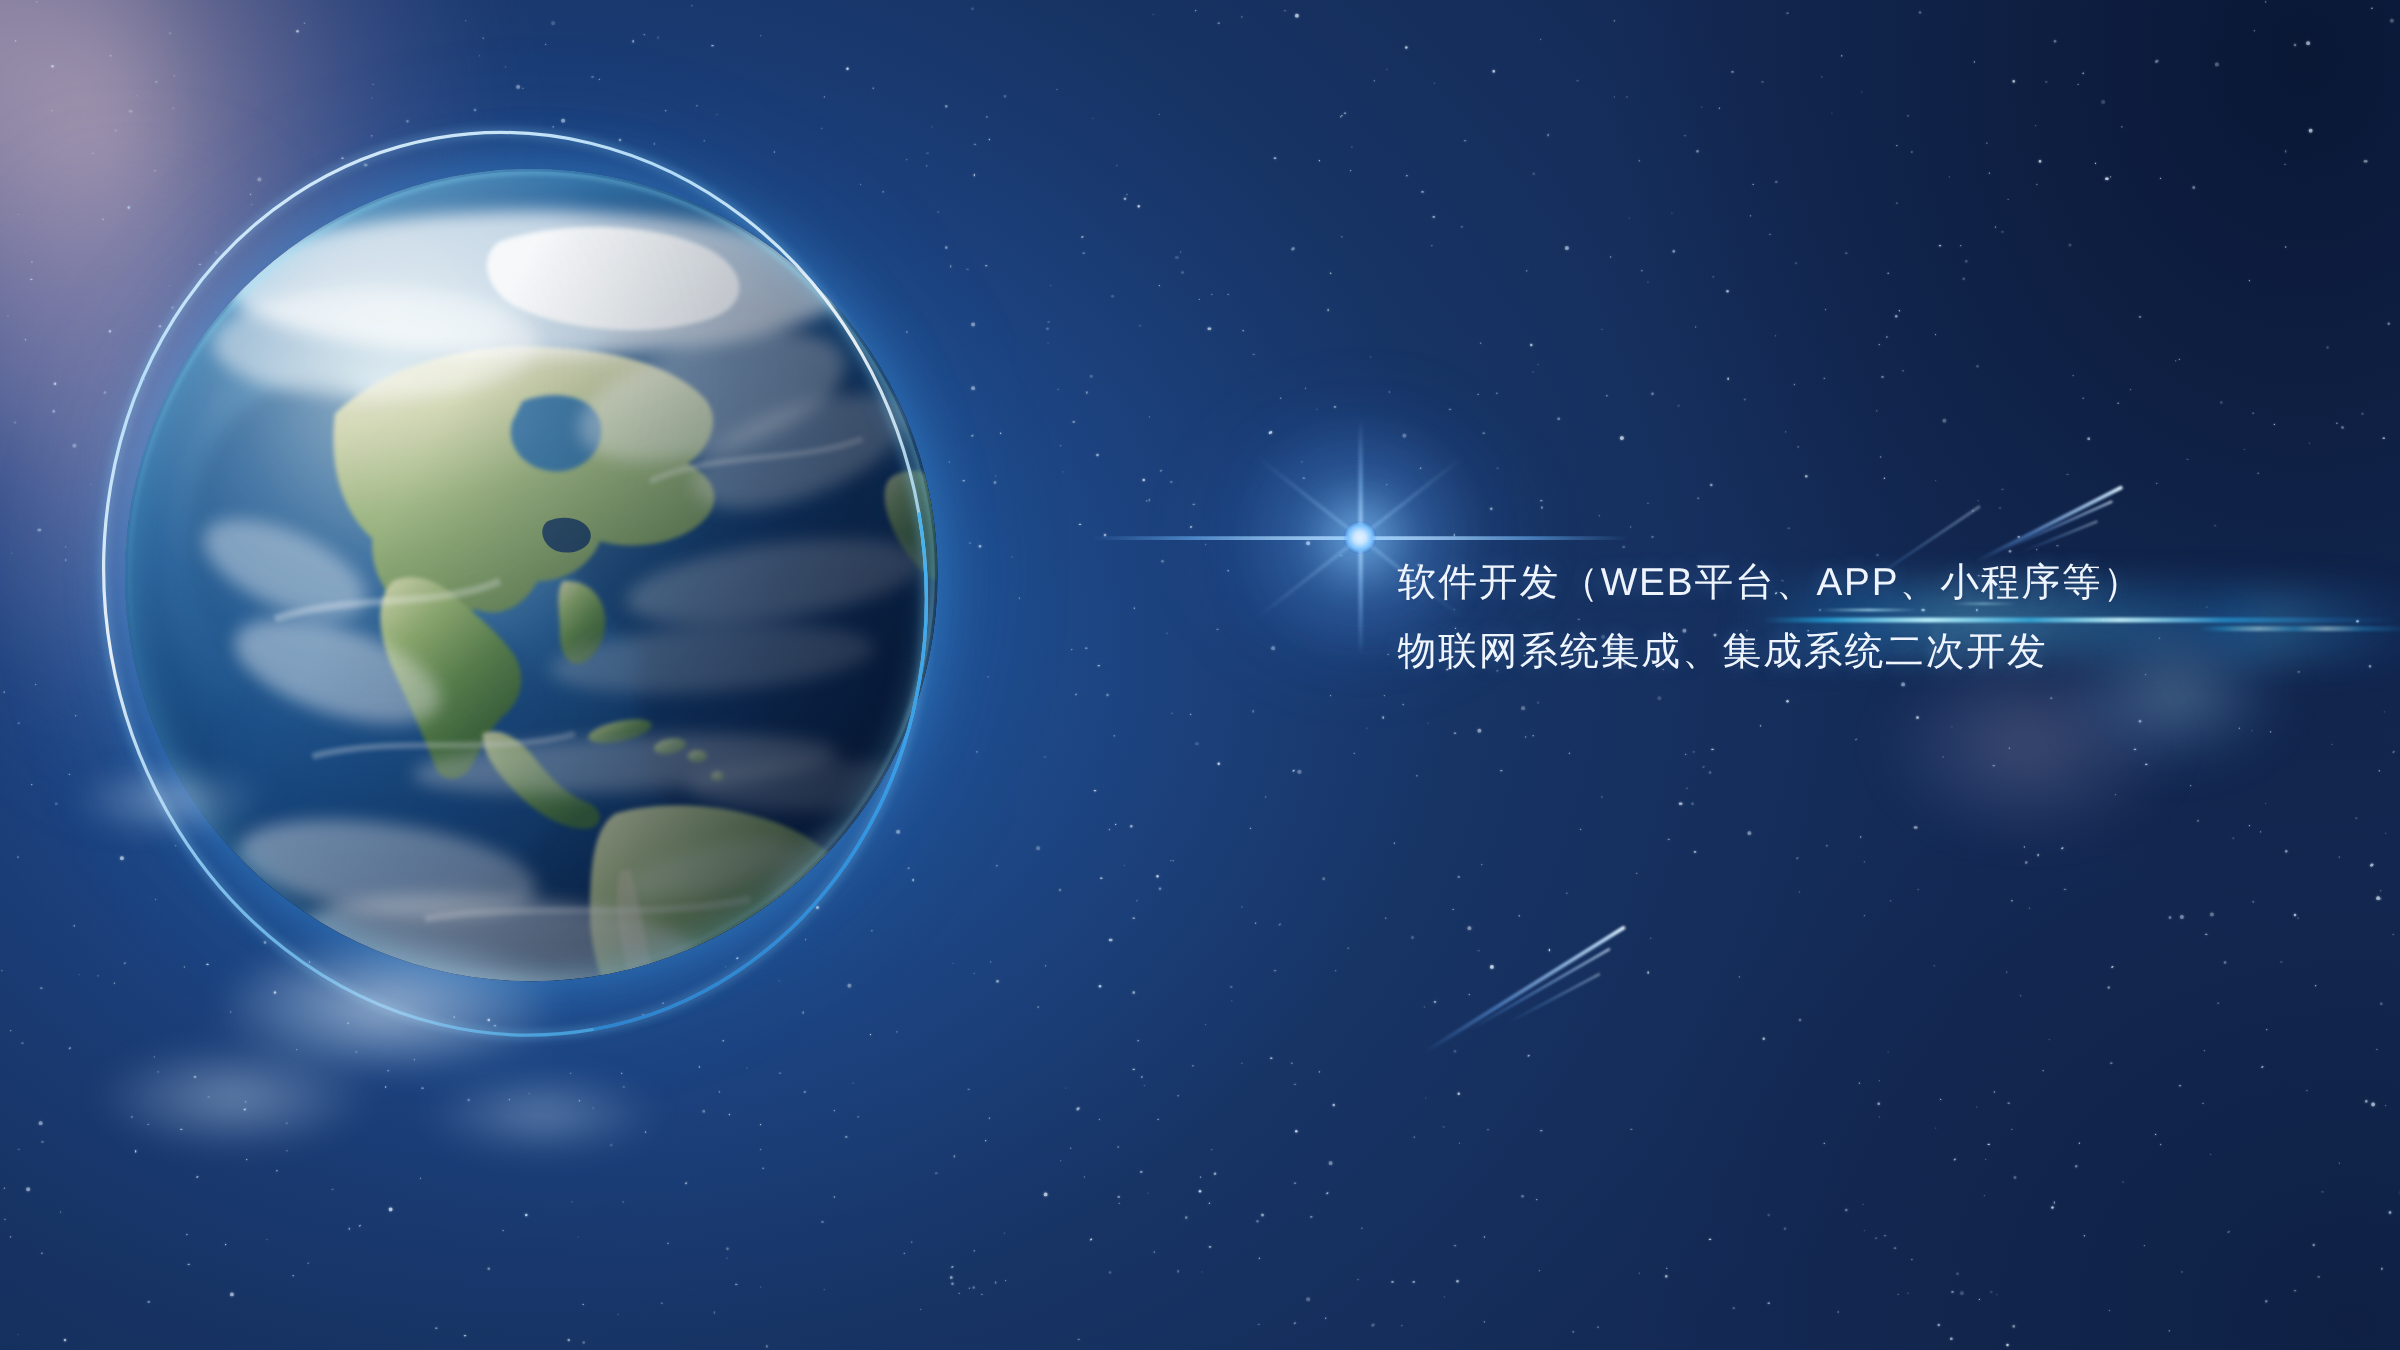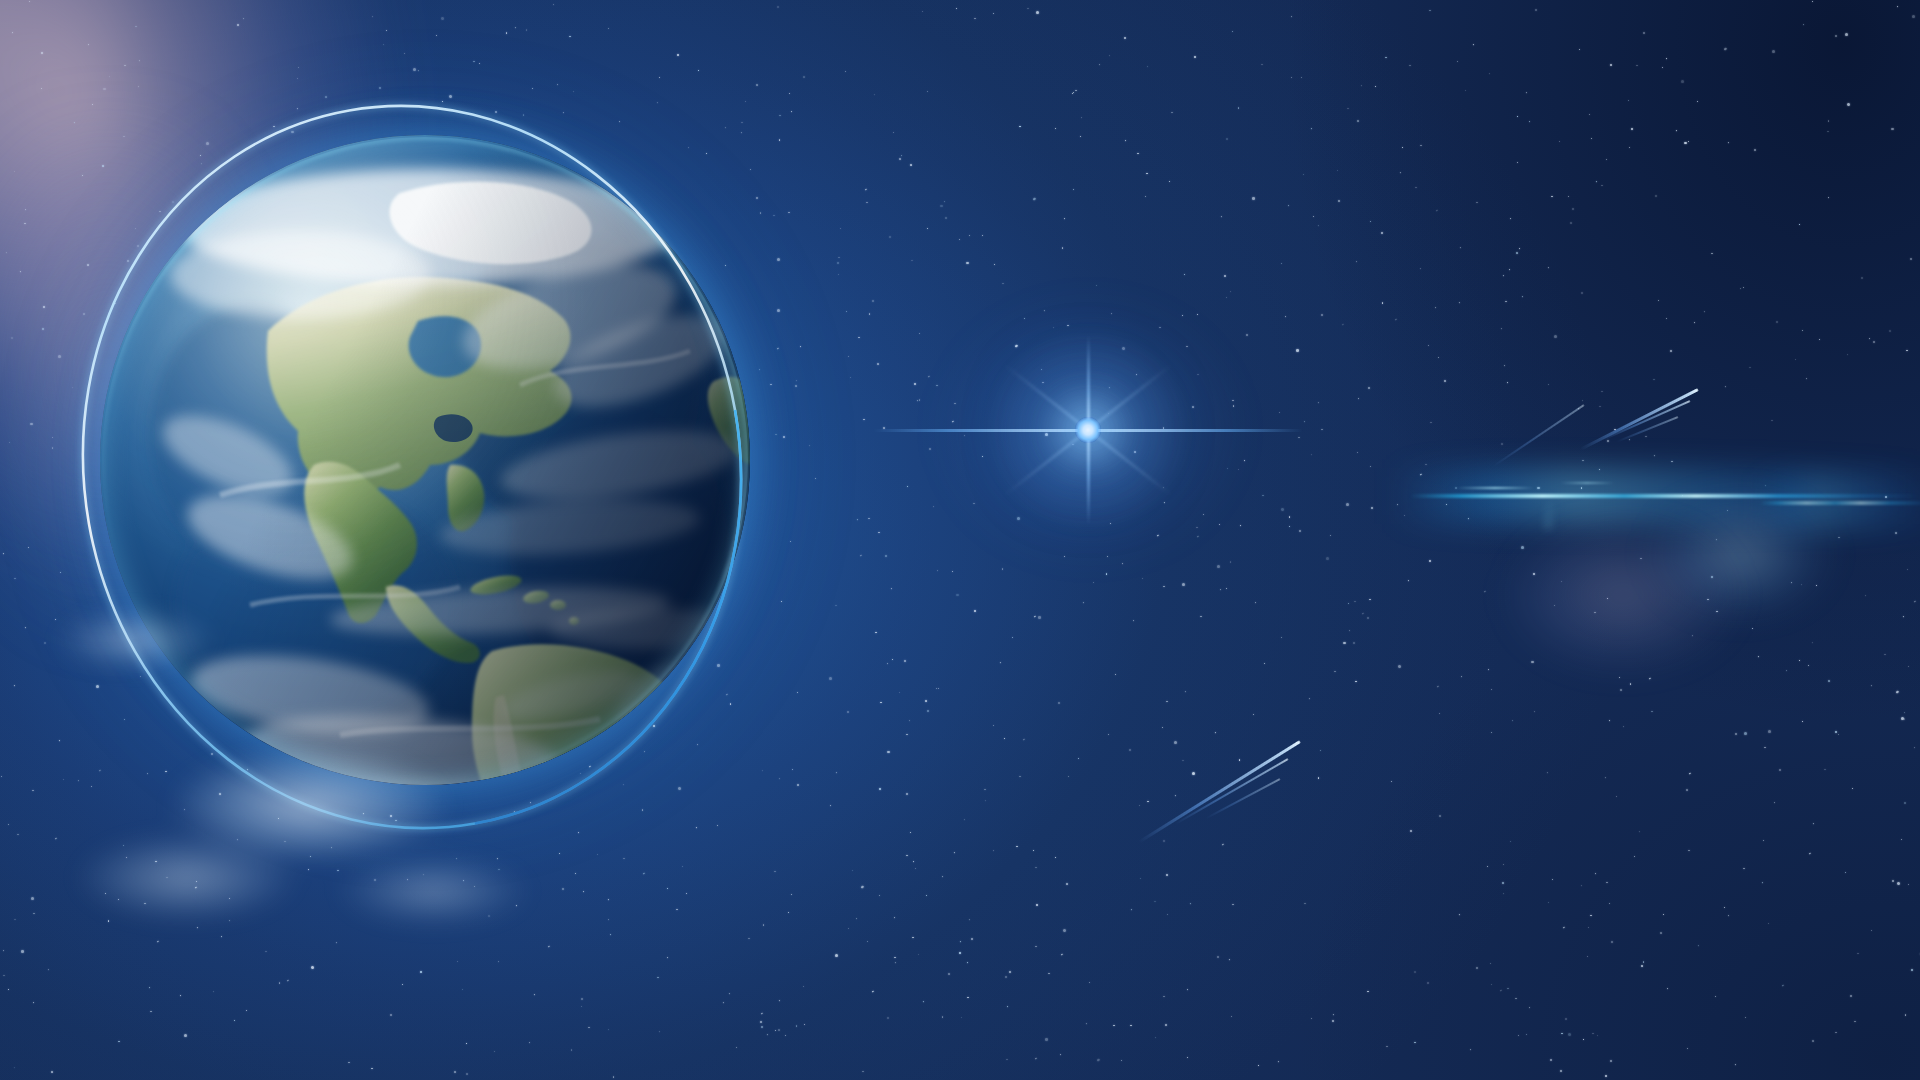--- a/index.html
+++ b/index.html
@@ -1414,15 +1414,17 @@
   <div class="meteor thin" style="left:1594px; top:400px; width:96px; transform:rotate(-24deg);"></div>
   <div class="meteor faint" style="left:1612px; top:416px; width:66px; transform:rotate(-22deg);"></div>
 
   <div class="meteor" style="left:1110px; top:740px; width:190px; transform:rotate(-32deg);"></div>
   <div class="meteor thin" style="left:1158px; top:758px; width:130px; transform:rotate(-30deg);"></div>
   <div class="meteor faint" style="left:1196px; top:778px; width:84px; transform:rotate(-28deg);"></div>
 
   <div class="meteor faint" style="left:1474px; top:404px; width:110px; transform:rotate(-34deg);"></div>
 
   <div class="copy">
+    <p class="sub sub-1">软件开发（WEB平台、APP、小程序等）</p>
+    <p class="sub sub-2">物联网系统集成、集成系统二次开发</p>
   </div>
 
 </div>
 
 </body></html>

